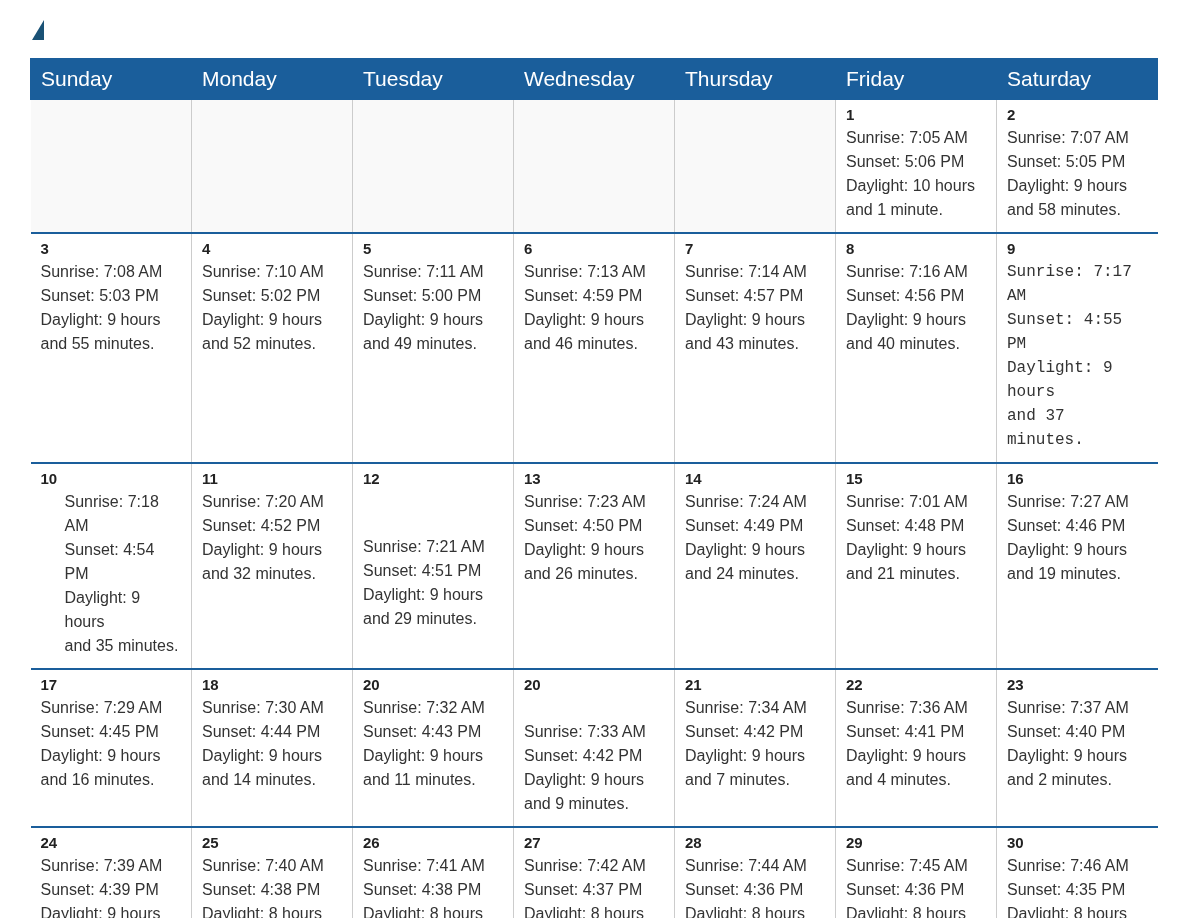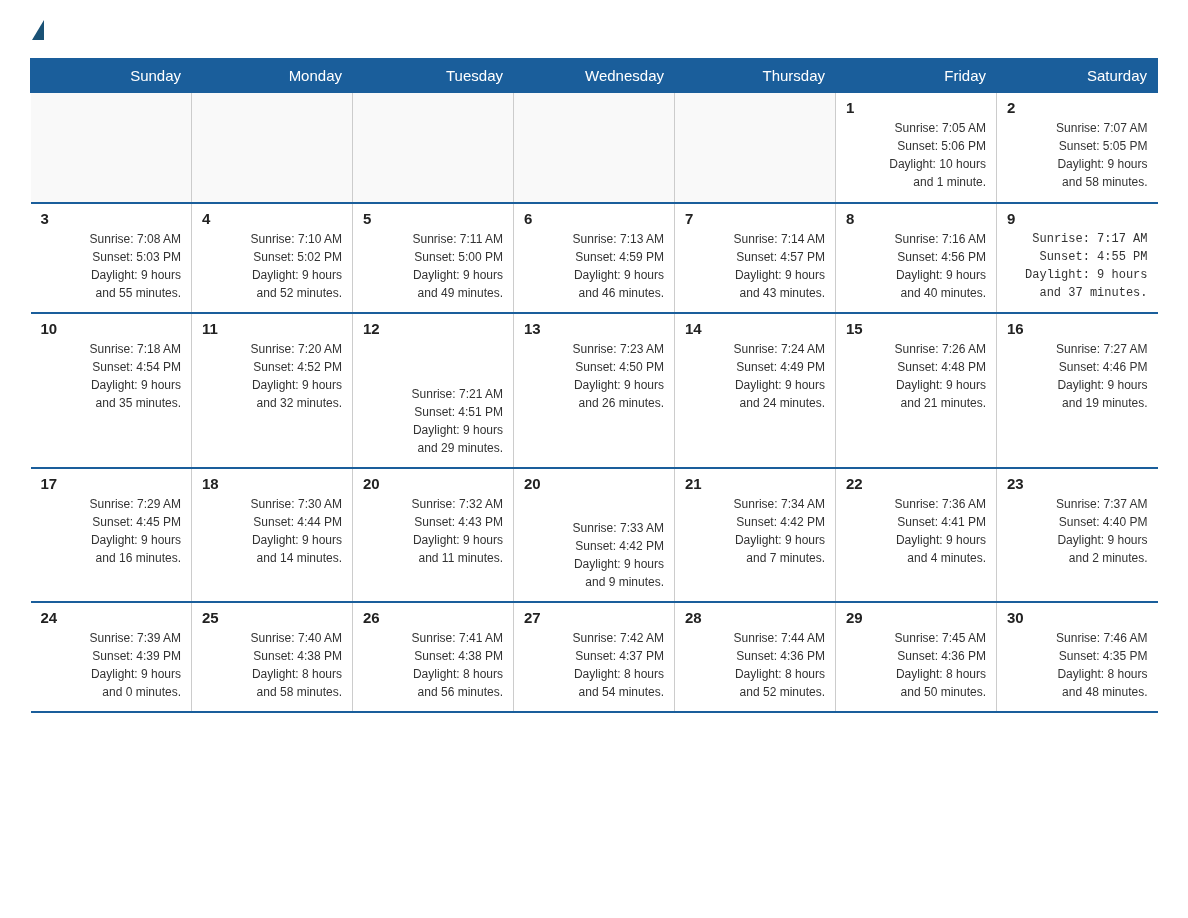--- a/index.html
+++ b/index.html
@@ -59,24 +59,24 @@
     table {
       width: 100%;
       border-collapse: collapse;
       table-layout: fixed;
     }
     thead tr {
       background-color: #1a5e9b;
     }
     thead th {
       color: #ffffff;
-      font-size: 15px;
+      font-size: 21px;
       font-weight: normal;
       padding: 8px 10px;
-      text-align: right;
+      text-align: left;
       border: 1px solid #1a5e9b;
     }
     tbody tr {
       border-bottom: 2px solid #1a5e9b;
     }
     tbody td {
       vertical-align: top;
       padding: 6px 10px 10px 10px;
       font-size: 12.5px;
       color: #333;
@@ -87,24 +87,23 @@
       border-right: none;
     }
     .day-num {
       font-size: 15px;
       font-weight: bold;
       color: #222;
       display: block;
       margin-bottom: 3px;
     }
     .day-info {
-      font-size: 12px;
+      font-size: 16px;
       color: #333;
       line-height: 1.5;
-      text-align: right;
     }
     .empty-cell {
       background: #f9f9f9;
     }
   </style>
 </head>
 <body>
 
 <div class="header-area">
   <div class="logo-area">
@@ -150,21 +149,21 @@
           <span class="day-num">2</span>
           <div class="day-info" style="white-space: pre-line;">Sunrise: 7:07 AM
 Sunset: 5:05 PM
 Daylight: 9 hours
 and 58 minutes.</div>
         </td>
       </tr>
       <tr>
         <td>
           <span class="day-num">3</span>
-          <div class="day-info" style="white-space: pre-line; margin-left: 16px;">Sunrise: 7:08 AM
+          <div class="day-info" style="white-space: pre-line;">Sunrise: 7:08 AM
 Sunset: 5:03 PM
 Daylight: 9 hours
 and 55 minutes.</div>
         </td>
         <td>
           <span class="day-num">4</span>
           <div class="day-info" style="white-space: pre-line;">Sunrise: 7:10 AM
 Sunset: 5:02 PM
 Daylight: 9 hours
 and 52 minutes.</div>
@@ -236,21 +235,21 @@
         </td>
         <td>
           <span class="day-num">14</span>
           <div class="day-info" style="white-space: pre-line;">Sunrise: 7:24 AM
 Sunset: 4:49 PM
 Daylight: 9 hours
 and 24 minutes.</div>
         </td>
         <td>
           <span class="day-num">15</span>
-          <div class="day-info" style="white-space: pre-line;">Sunrise: 7:26 AM
+          <div class="day-info" style="white-space: pre-line;">Sunrise: 7:01 AM
 Sunset: 4:48 PM
 Daylight: 9 hours
 and 21 minutes.</div>
         </td>
         <td>
           <span class="day-num">16</span>
           <div class="day-info" style="white-space: pre-line;">Sunrise: 7:27 AM
 Sunset: 4:46 PM
 Daylight: 9 hours
 and 19 minutes.</div>

